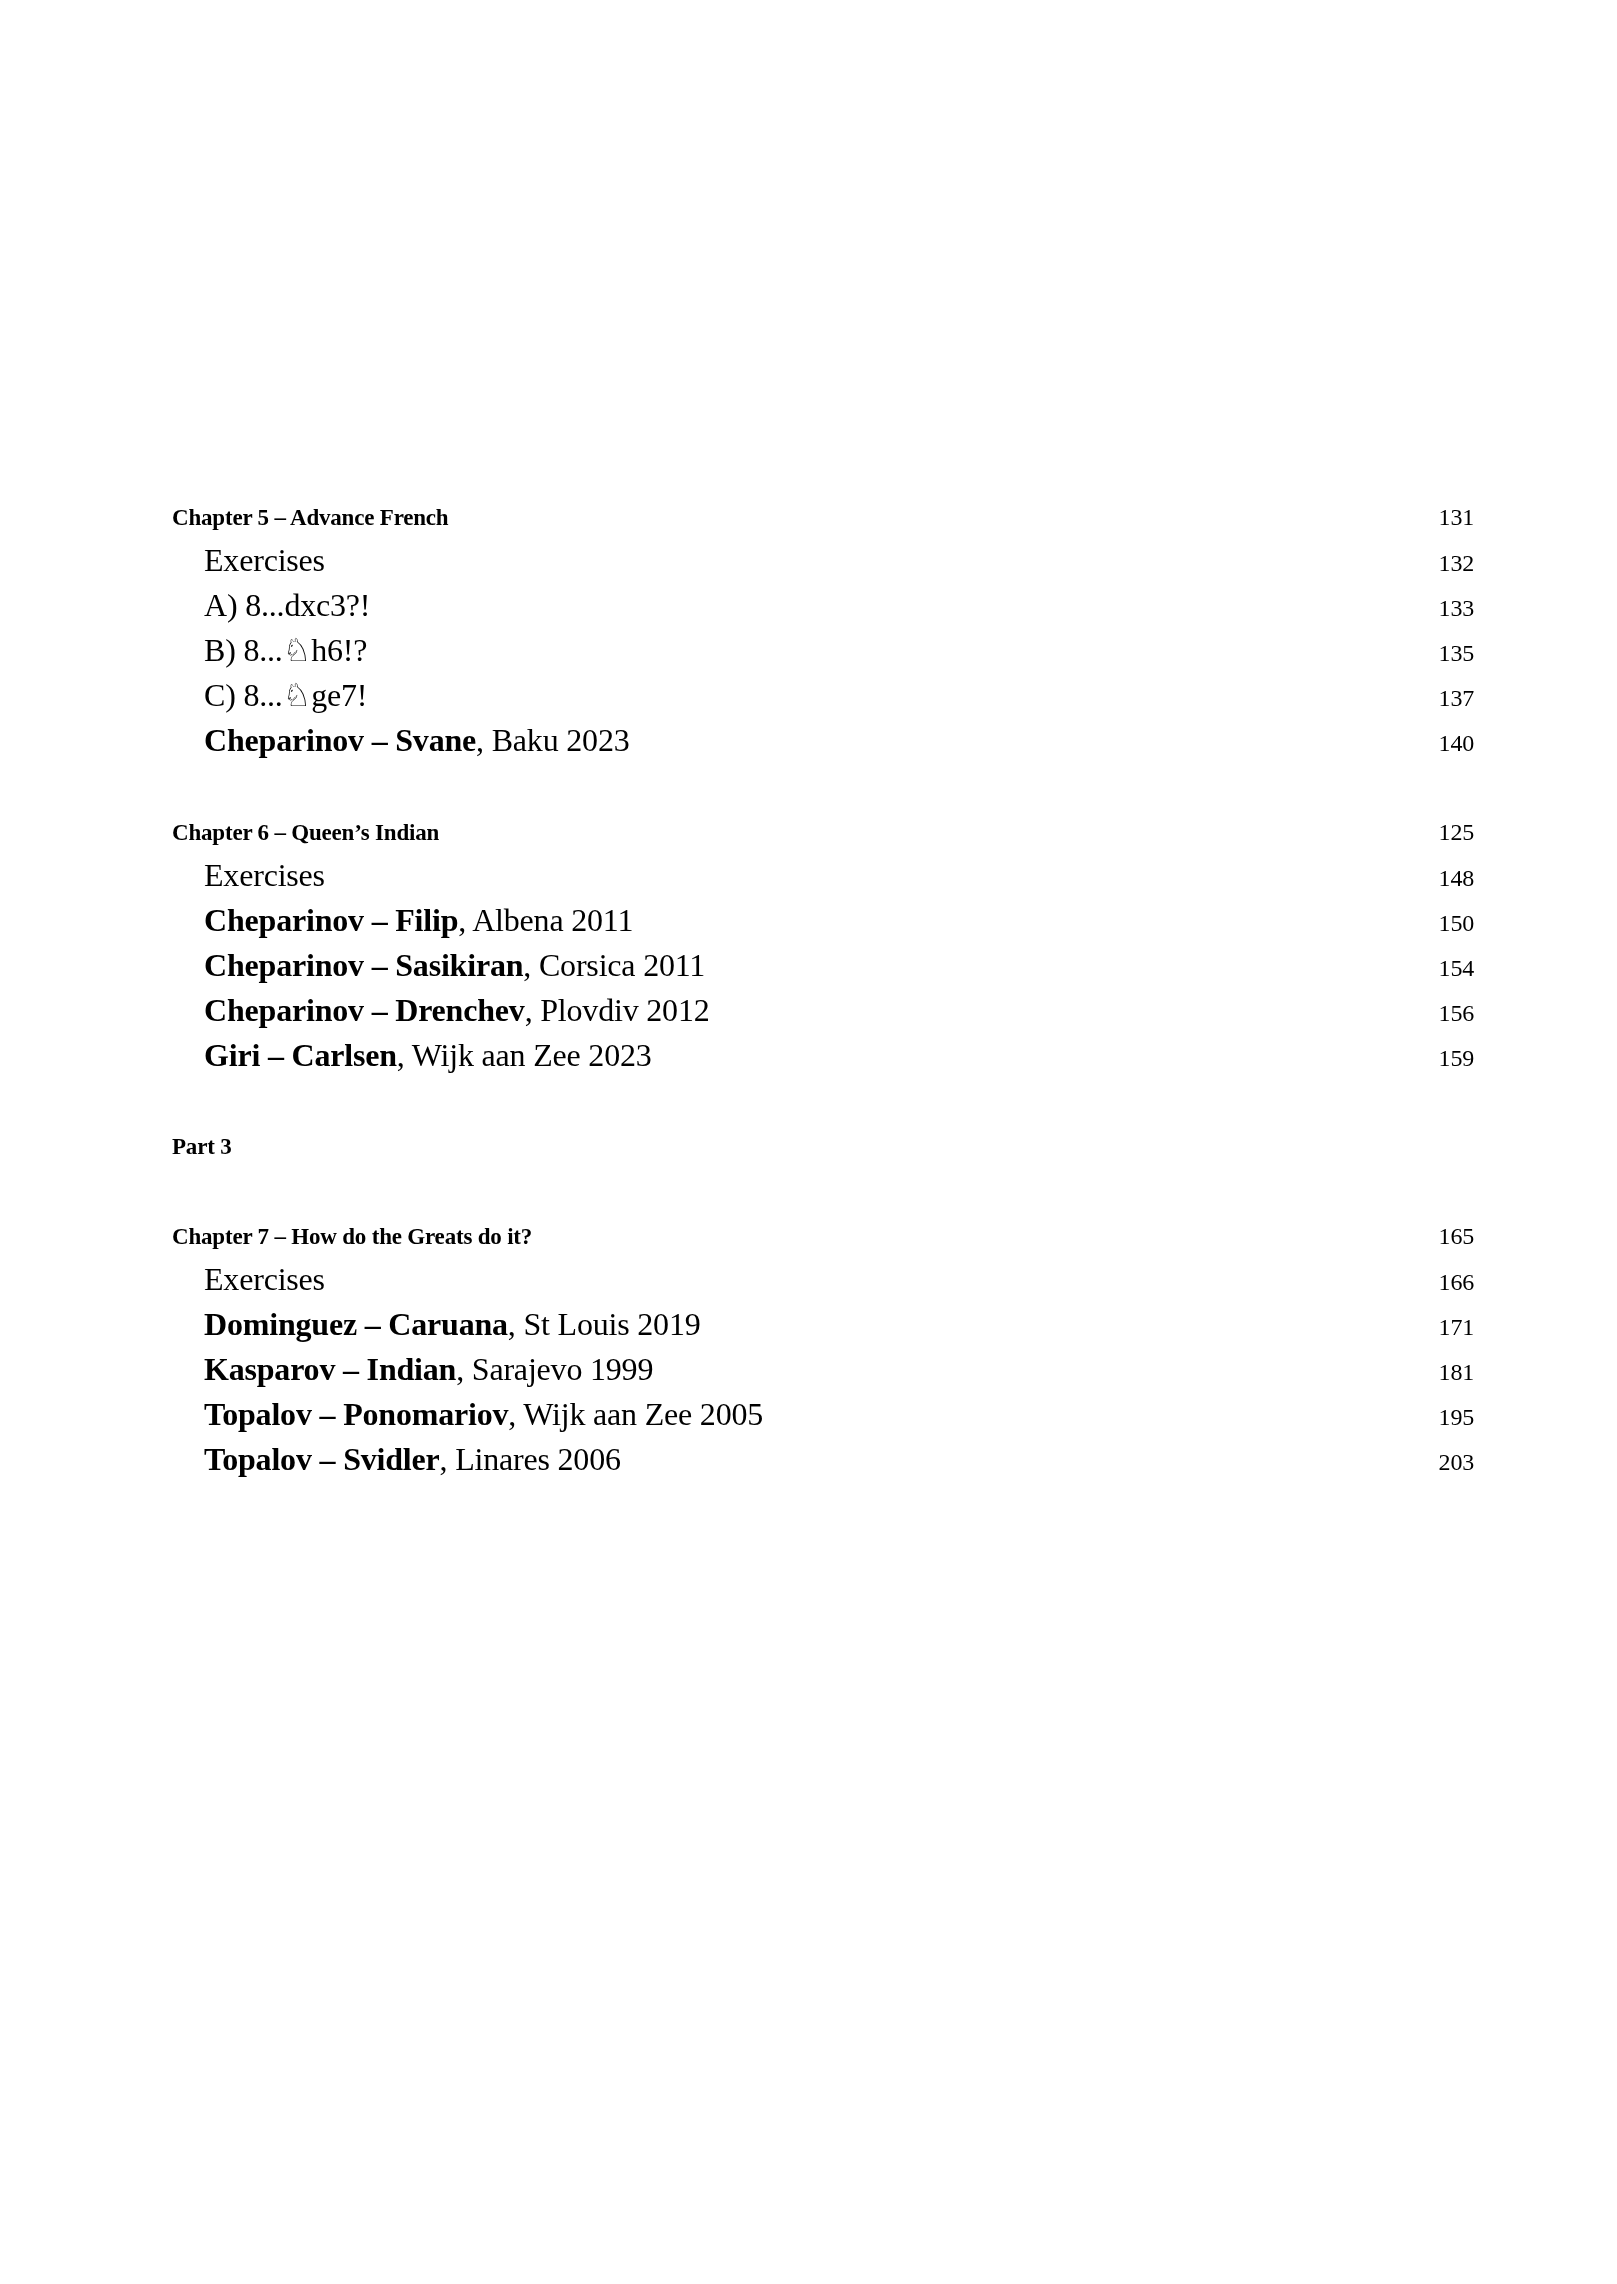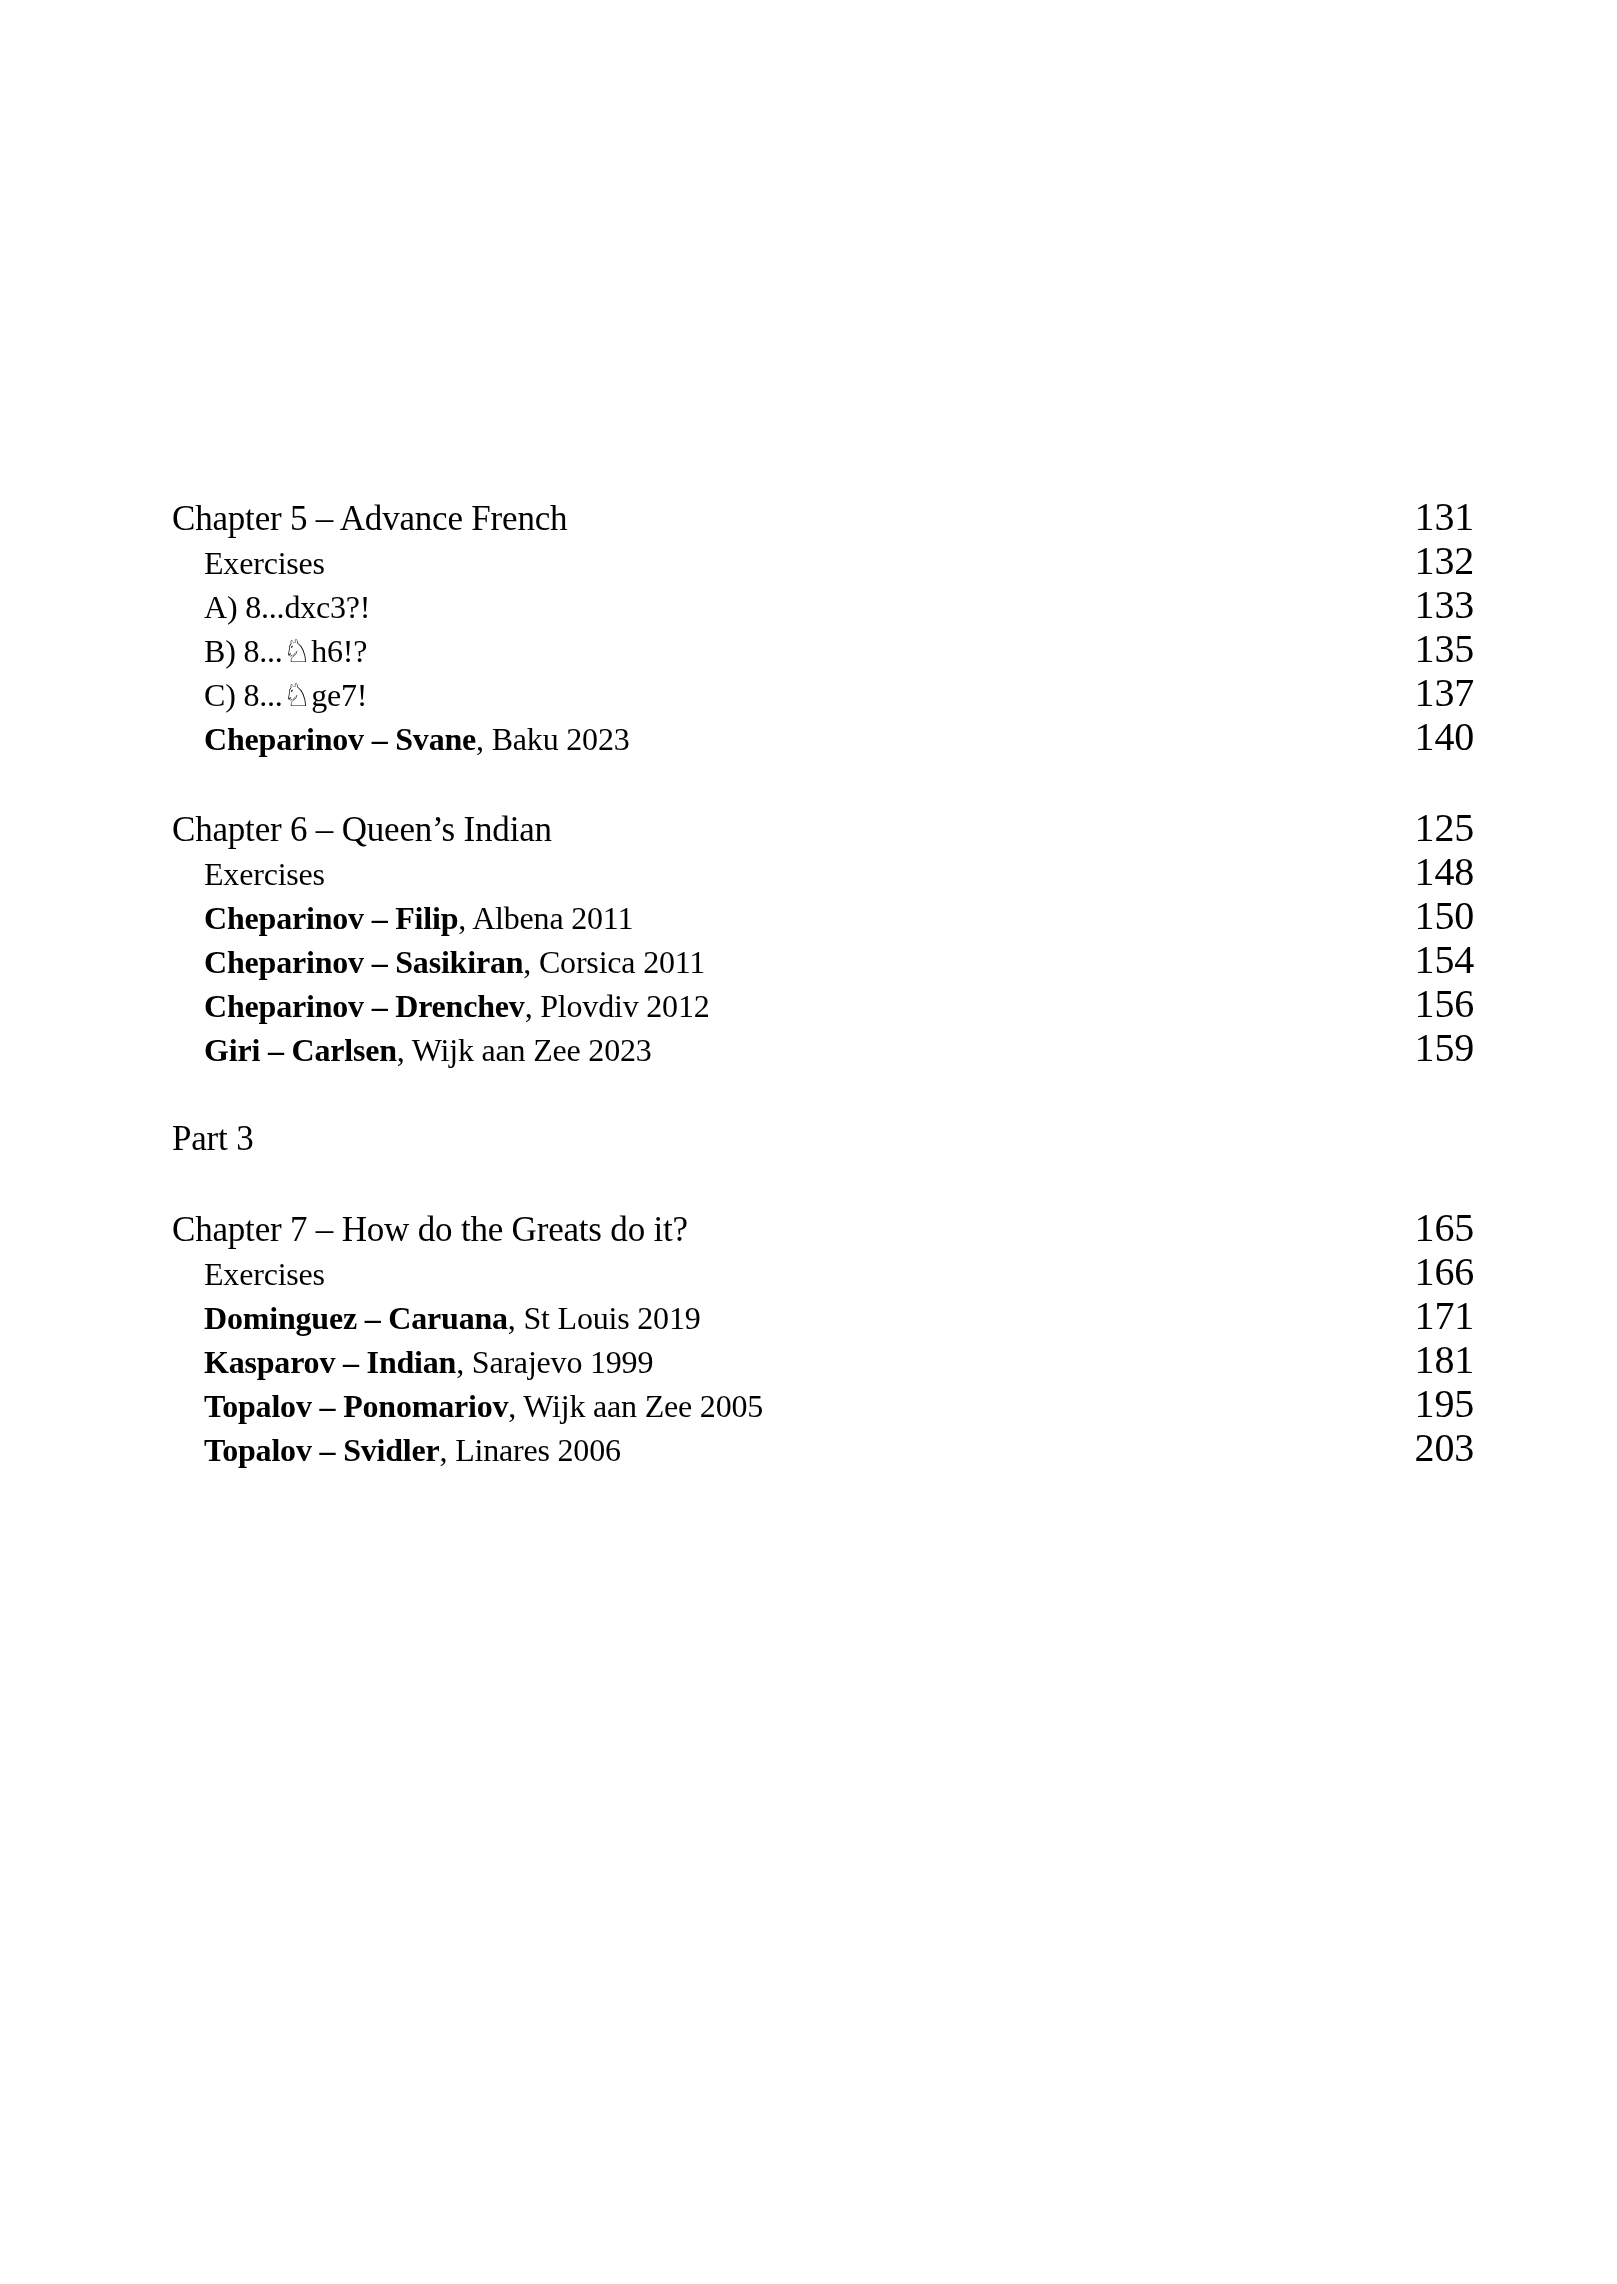--- a/index.html
+++ b/index.html
@@ -24,28 +24,28 @@
   }
   .row {
     display: flex;
     justify-content: space-between;
     align-items: baseline;
     line-height: 42px;
     font-size: 32px;
   }
   .row .label { white-space: nowrap; }
   .row .pagenum {
-    font-size: 40px;
+    font-size: 24px;
     font-weight: 400;
     text-align: right;
     padding-left: 24px;
   }
   .heading-row .label {
-    font-weight: 400;
-    font-size: 35px;
+    font-weight: 700;
+    font-size: 23px;
   }
   .item-row {
     padding-left: 32px;
     gap: 16px;
   }
   .item-row .label strong { font-weight: 700; }
   .section { margin-top: 47px; }
   .section:first-child { margin-top: 0; }
 </style>
 </head>

